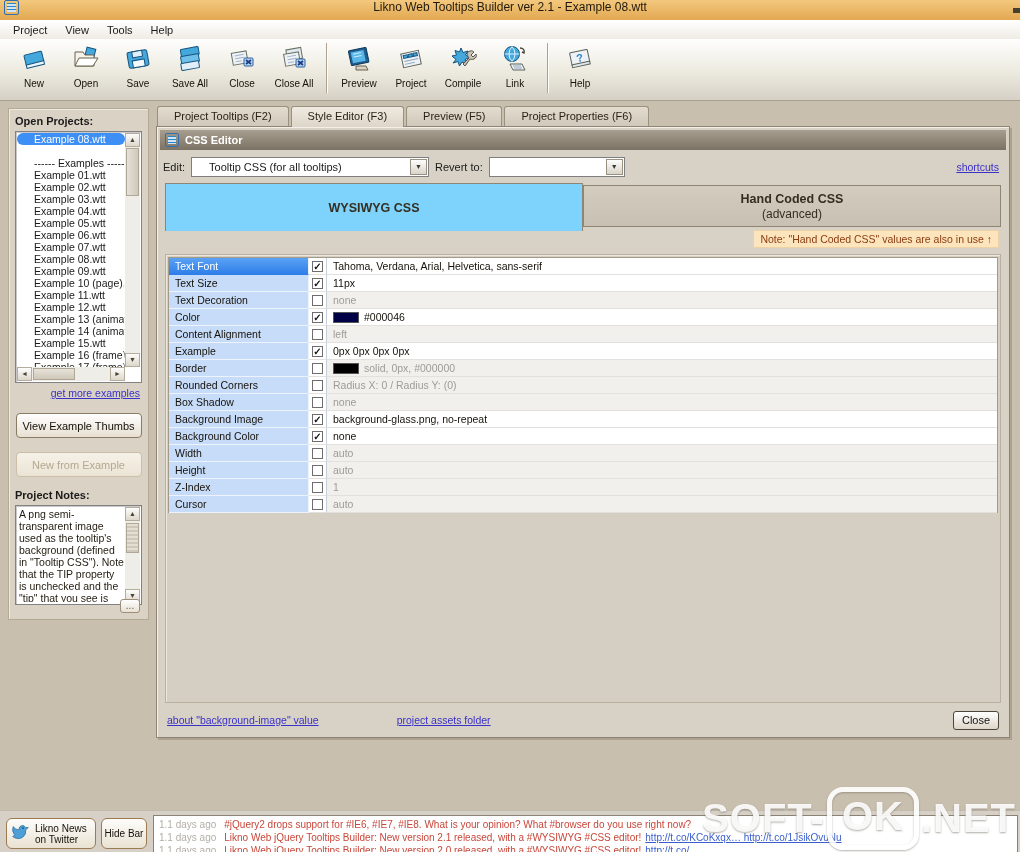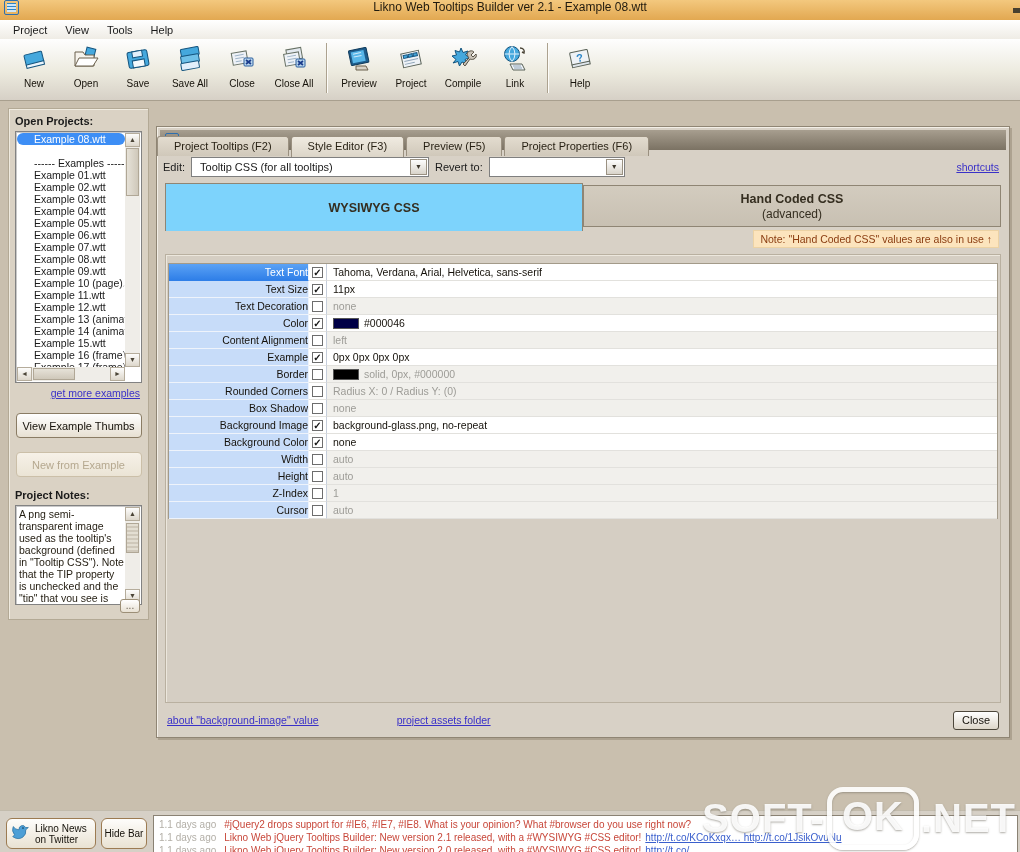--- a/index.html
+++ b/index.html
@@ -74,53 +74,53 @@
   .notes-thumb { position:absolute; top:16px; left:1px; width:13px; height:30px;
     background:repeating-linear-gradient(#e3ded2 0 2px,#cfc8ba 2px 4px); border:1px solid #b0a796; }
   .more-btn { position:absolute; right:8px; bottom:6px; width:20px; height:14px;
     border:1px solid #9c8f77; border-radius:3px; background:linear-gradient(#fff,#e8e1d3);
     font-size:10px; line-height:8px; color:#6a6152; }
 
   
   .main-tabs { position:absolute; left:157px; top:106px; display:flex; z-index:3; }
   .mtab { height:20px; line-height:19px; padding:0 16px; margin-right:2px; font-size:11px;
     background:linear-gradient(#e3dccf,#d0c8ba); border:1px solid #9a9080; border-bottom:none;
-    border-radius:3px 3px 0 0; color:#261f12;margin-top:30px; }
+    border-radius:3px 3px 0 0; color:#261f12; }
   .mtab.active { background:linear-gradient(#f0ebe1,#dcd5c8); height:21px; }
 
   
   .panel { position:absolute; left:156px; top:126px; width:854px; height:612px;
     background:#d8d1c6; border:1px solid #8f8574; box-shadow: inset 1px 1px 0 #f3efe7, 2px 2px 0 rgba(120,110,90,.35); }
   .css-header { position:absolute; top:3px; left:3px; right:3px; height:20px;
     background:linear-gradient(#a79e8f,#7b7263); display:flex; align-items:center; gap:6px;
     color:#fff; font-weight:bold; font-size:11px; padding-left:5px; }
   .hdr-icon { width:14px; height:14px; background:#cfe6f8; border:1px solid #2d6faf; border-radius:2px;
     background-image:repeating-linear-gradient(#cfe6f8 0 2px,#2d86c8 2px 3px); background-clip:content-box; padding:2px; }
   .edit-row { position:absolute; top:28px; left:6px; right:10px; height:24px;
     display:flex; align-items:center; gap:6px; font-size:11px; }
   .combo { height:20px; background:#fff; border:1px solid #7f7f7f; display:flex; align-items:center; }
-  .combo .val { flex:1; padding:0 8px; font-size:11px; white-space:nowrap; overflow:hidden; }
+  .combo .val { flex:1; padding:0 17px; font-size:11px; white-space:nowrap; overflow:hidden; }
   .combo .dd { width:17px; height:16px; margin:1px; background:linear-gradient(#fdfdfd,#d9d4ca);
     border:1px solid #9a9182; font-size:7px; line-height:14px; text-align:center; color:#3c362b; }
   .combo.edit-combo { width:238px; } .combo.revert-combo { width:136px; }
   .shortcuts-link { margin-left:auto; color:#3a31c8; text-decoration:underline; font-size:10.5px; }
 
   .csstabs { position:absolute; top:56px; left:8px; right:8px; height:46px; display:flex; }
   .csstab { flex:1; display:flex; flex-direction:column; align-items:center; justify-content:center;
     font-weight:bold; font-size:12.5px; color:#35 ; color:#352e20; }
   .csstab.active { background:#7dd3fc; border:1px solid #8f8574; border-bottom:none; z-index:2; height:48px; }
   .csstab.inactive { background:linear-gradient(#d3ccbf,#c8c0b2); border:1px solid #8f8574; margin-top:2px; height:42px; }
   .csstab .sub { font-weight:normal; font-size:12px; margin-top:1px; }
 
   .note-row { position:absolute; top:106px; right:10px; }
   .note { background:#fce4bd; border:1px solid #ecd2a4; padding:2px 6px; font-size:10.5px; color:#8a3c10; }
 
   .content-box { position:absolute; top:127px; left:8px; right:8px; bottom:34px;
     background:#d5cec3; border:1px solid #b9b0a0; box-shadow: inset 1px 1px 0 #ece7dd; }
-  .prop-table { position:absolute; top:8px; left:2px; right:2px; border:1px solid #a39a89; border-bottom:none;text-align:right; }
+  .prop-table { position:absolute; top:2px; left:2px; right:2px; border:1px solid #a39a89; border-bottom:none; }
   .prop-row { display:flex; height:17px; }
   .prop-label { width:140px; background:#c7dcf9; border-right:1px solid #eef3fb; border-bottom:1px solid #eef3fb;
     font-size:10.5px; line-height:16px; padding-left:6px; color:#15110a; white-space:nowrap; overflow:hidden; }
   .prop-label.sel { background:linear-gradient(#5ba2f5,#2f7fe8); color:#fff; border-bottom-color:#2f7fe8; }
   .prop-check { width:18px; background:#fff; border-right:1px solid #c6cedb; border-bottom:1px solid #e2e1dd;
     display:flex; align-items:center; justify-content:center; }
   .cbx { width:11px; height:11px; border:1px solid #6d6d6d; background:#fff;
     font-size:10px; line-height:9px; text-align:center; color:#111; font-weight:bold; }
   .cbx.on::after { content:"✓"; }
   .prop-value { flex:1; border-bottom:1px solid #e2e1dd; background:#fff; font-size:10.5px;

